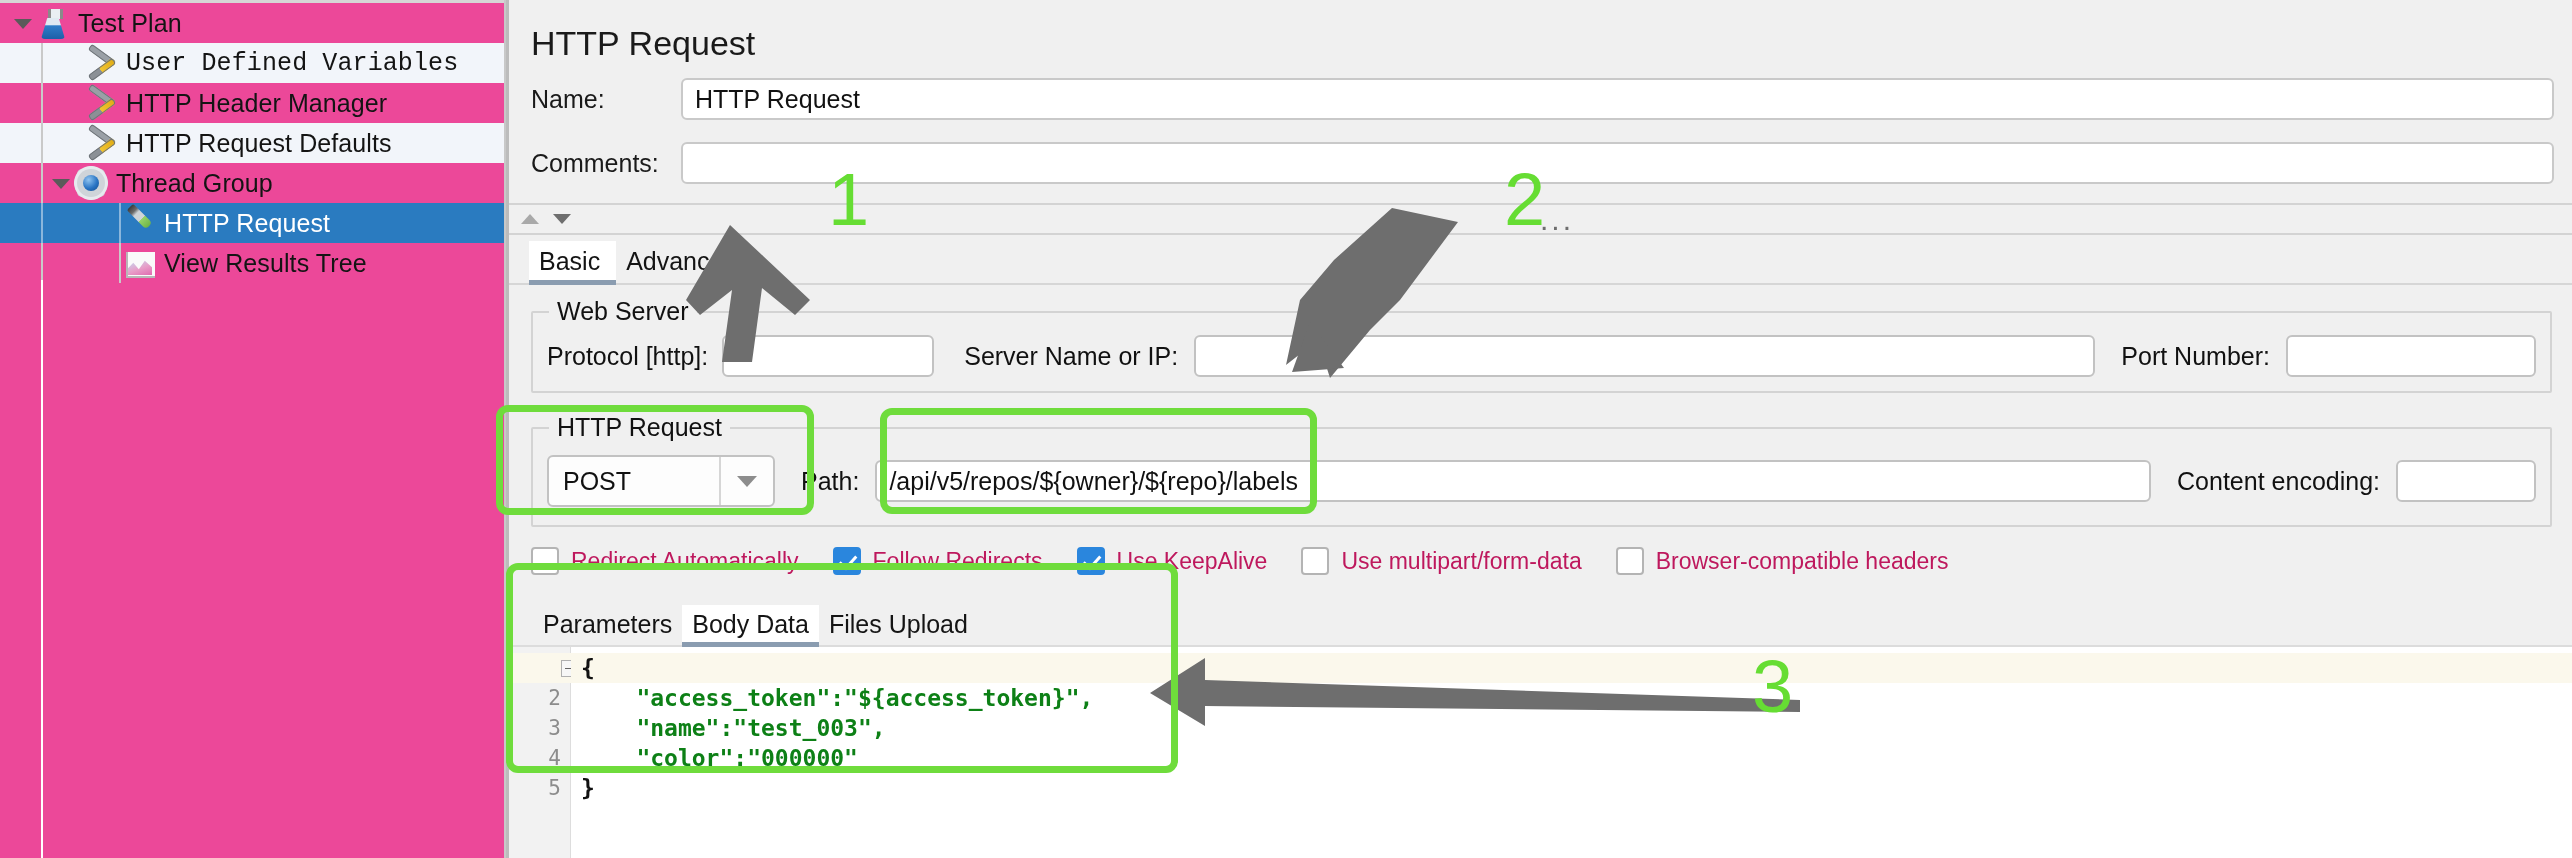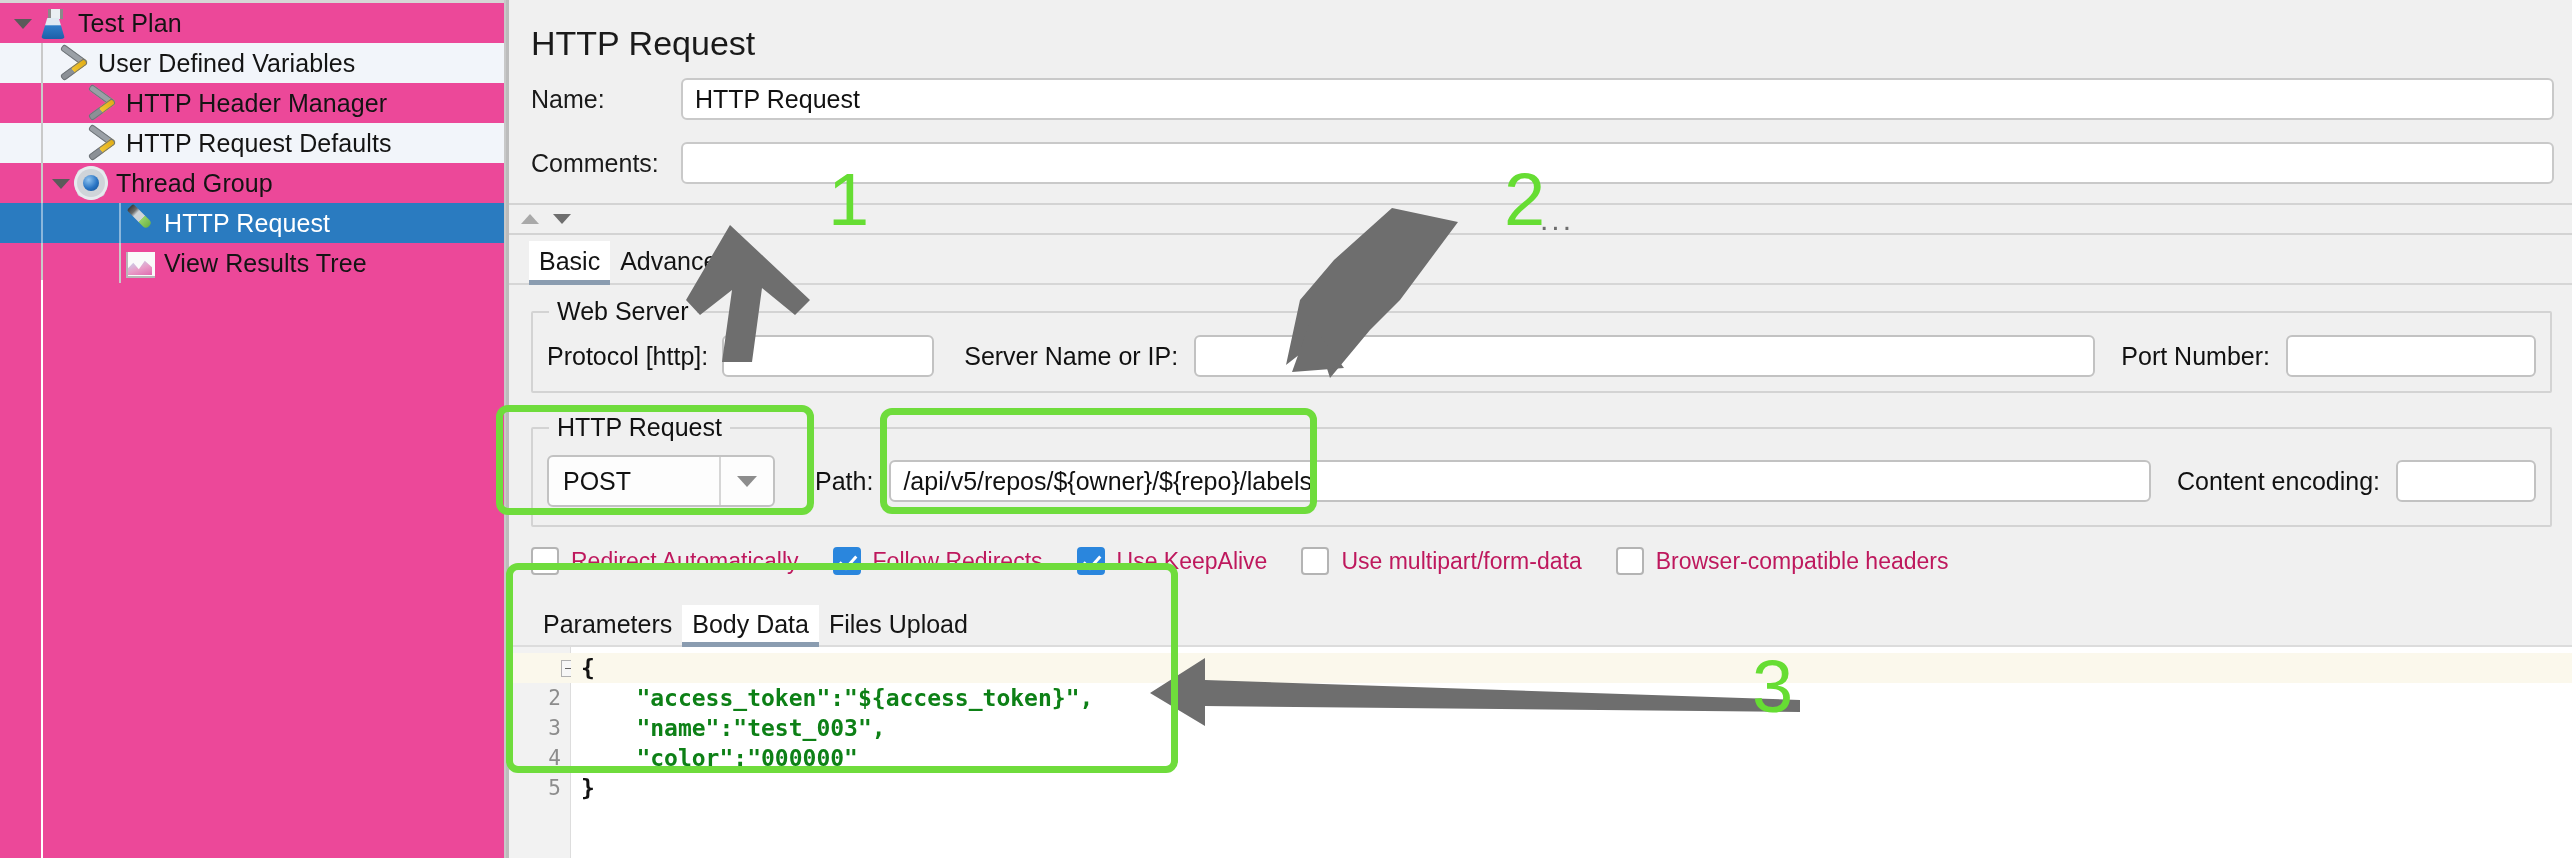--- a/index.html
+++ b/index.html
@@ -191,21 +191,21 @@
     display: flex;
     align-items: flex-end;
     height: 48px;
     padding-left: 20px;
     background: #f0f0f0;
     border-bottom: 2px solid #d6d6d6;
   }
   .tab {
     font-size: 25px;
     color: #141414;
-    padding: 6px 10px 7px 10px;
+    padding: 6px 16px 7px 10px;
     position: relative;
     background: transparent;
   }
   .tab.active {
     background: #ffffff;
   }
   .tab.active::after {
     content:"";
     position: absolute;
     left: 0; right: 0; bottom: -2px;
@@ -409,21 +409,21 @@
 
   <div class="tree-panel">
     <div class="tree-top-border"></div>
 
     <div class="tree-row" style="padding-left:10px;">
       <span class="twisty open"></span>
       <span class="ticon ic-flask"></span>
       <span class="tlabel">Test Plan</span>
     </div>
 
-    <div class="tree-row alt" style="padding-left:56px;">
+    <div class="tree-row alt" style="padding-left:84px;font-family:Liberation Mono, monospace;">
       <span class="tree-guide g1"></span>
       <span class="ticon ic-tools"></span>
       <span class="tlabel">User Defined Variables</span>
     </div>
 
     <div class="tree-row" style="padding-left:84px;">
       <span class="tree-guide g1"></span>
       <span class="ticon ic-tools"></span>
       <span class="tlabel">HTTP Header Manager</span>
     </div>
@@ -496,21 +496,21 @@
 
     <div class="group" style="margin-top:34px;padding:26px 14px 18px 14px;">
       <span class="group-title">HTTP Request</span>
       <div class="inline-row">
         <div class="combo">
           <span class="cval">POST</span>
           <span class="carrow">
               <i></i>
             </span>
         </div>
-        <span class="inline-lbl" style="margin-left:40px;">Path:</span>
+        <span class="inline-lbl" style="margin-left:26px;">Path:</span>
         <div class="field-box" style="flex:1 1 auto;margin-left:16px;">/api/v5/repos/${owner}/${repo}/labels</div>
         <span class="inline-lbl" style="margin-left:26px;">Content encoding:</span>
         <div class="field-box" style="width:140px;margin-left:16px;"></div>
       </div>
     </div>
 
     <div class="cbrow">
       <div class="cbitem">
         <span class="cbox"></span>
         <span class="cblabel">Redirect Automatically</span>

